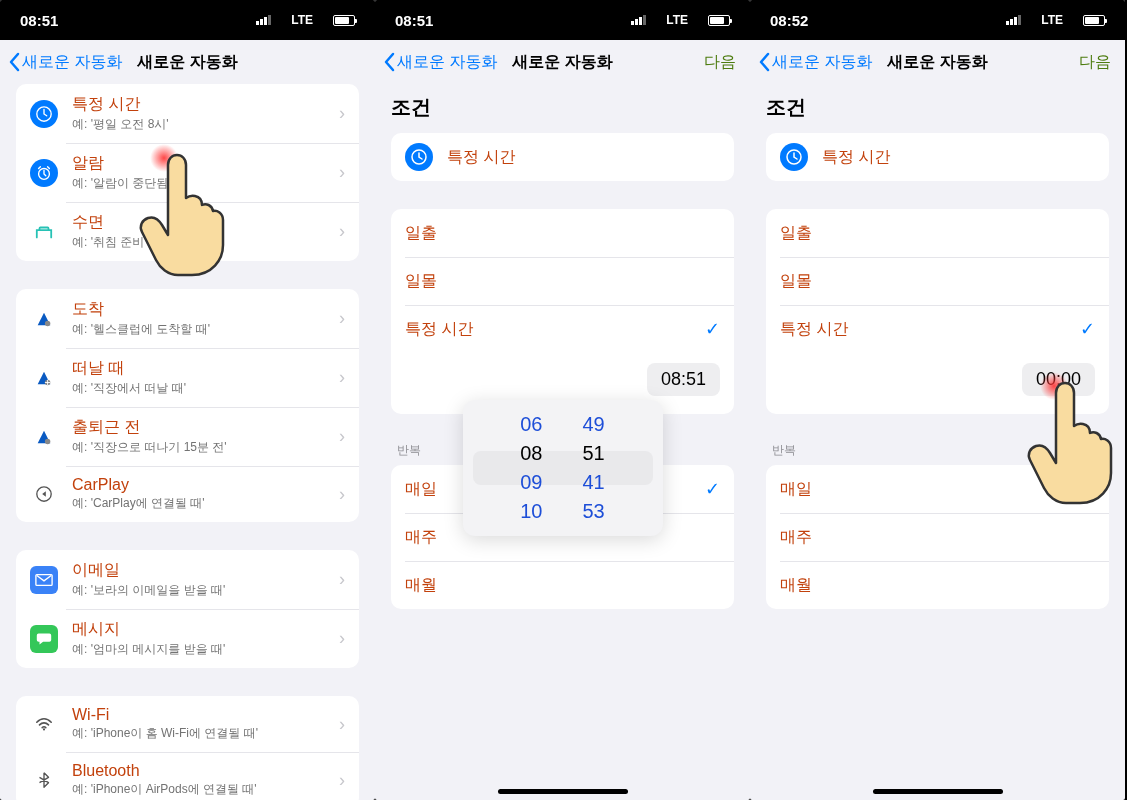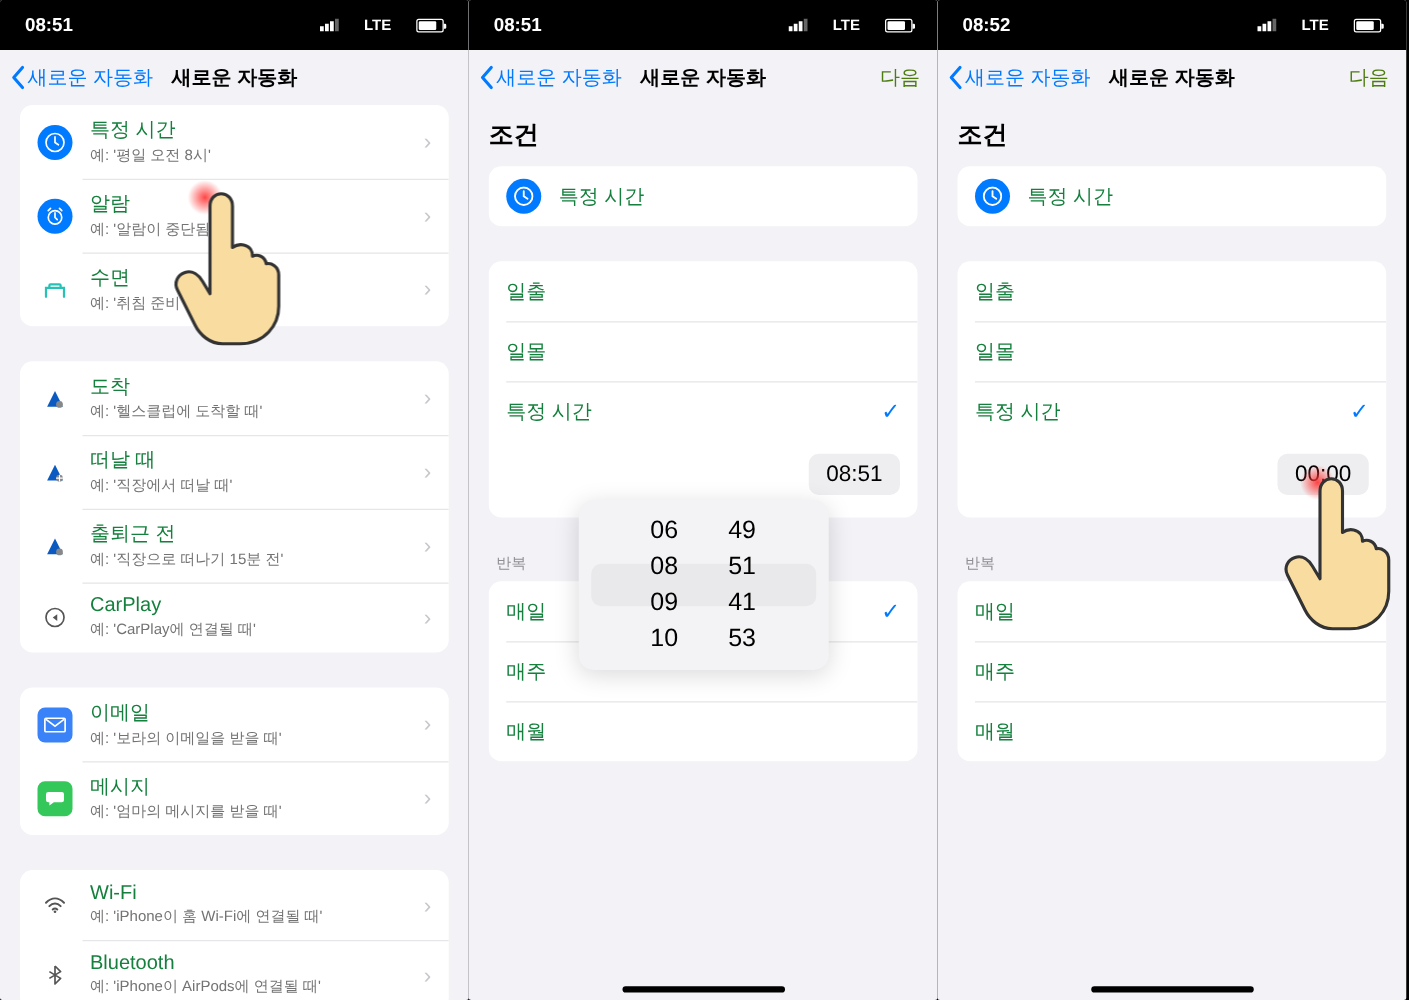--- a/index.html
+++ b/index.html
@@ -20,31 +20,31 @@
   .nav-next { position: absolute; right: 14px; color: #4d7c0f; font-size: 16px; cursor: pointer; }
   .content { flex: 1; overflow-y: auto; padding: 0 16px 20px; }
   .section-header { font-size: 20px; font-weight: 700; color: #000; margin: 10px 0 12px 0; }
   .card { background: #fff; border-radius: 10px; overflow: hidden; margin-bottom: 28px; }
   .row { display: flex; align-items: center; padding: 10px 14px; min-height: 48px; position: relative; cursor: pointer; }
   .row + .row::before { content:""; position:absolute; left:50px; right:0; top:0; height:1px; background:#e5e5ea; }
   .row.thin + .row.thin::before { left:14px; }
   .row-icon { width: 28px; height: 28px; display:flex; align-items:center; justify-content:center; margin-right: 14px; flex-shrink:0; }
   .row-icon.circle { border-radius: 50%; }
   .row-text { flex:1; display:flex; flex-direction:column; }
-  .row-title { font-size: 16px; color: #15803d; }
+  .row-title { font-size: 16px; color: #c2410c; }
   .row-sub { font-size: 12px; color: #737373; margin-top: 1px; }
   .row-chevron { color: #c7c7cc; font-size: 18px; }
   .row-check { color: #007aff; font-size: 18px; }
   .small-label { font-size: 12px; color: #8e8e93; margin: 0 0 6px 6px; }
   .time-pill { background: #eeeef0; border-radius: 8px; padding: 6px 14px; font-size: 18px; color: #000; display:inline-block; }
   .time-row { display:flex; justify-content:flex-end; padding: 10px 14px 18px; }
   .highlight { position: absolute; width: 28px; height: 28px; background: radial-gradient(circle, rgba(255,50,50,.9) 0%, rgba(255,50,50,0) 70%); border-radius:50%; pointer-events:none; z-index:5; }
   .hand { position:absolute; z-index:6; pointer-events:none; }
   .wheel-overlay { position:absolute; left:50%; transform:translateX(-50%); top:400px; width:200px; background:#f3f3f5; border-radius:12px; box-shadow:0 4px 20px rgba(0,0,0,.15); padding: 10px 0; z-index:4; }
-  .wheel-row { display:flex; justify-content:center; gap:40px; font-size:20px; padding:3px 0; color:#000000; }
+  .wheel-row { display:flex; justify-content:center; gap:40px; font-size:20px; padding:3px 0; color:#1d4ed8; }
   .wheel-row.sel { color:#000; font-weight:500; }
   .wheel-sel-bg { position:absolute; left:10px; right:10px; top:50%; transform:translateY(-50%); height:34px; background:#e9e9eb; border-radius:8px; z-index:-1; }
   .home-indicator { position:absolute; bottom:6px; left:50%; transform:translateX(-50%); width:130px; height:5px; background:#000; border-radius:3px; }
   .card.single .row::before { display: none; }
 </style>
 </head>
 <body>
 
 <div class="phone">
   <div class="statusbar">

